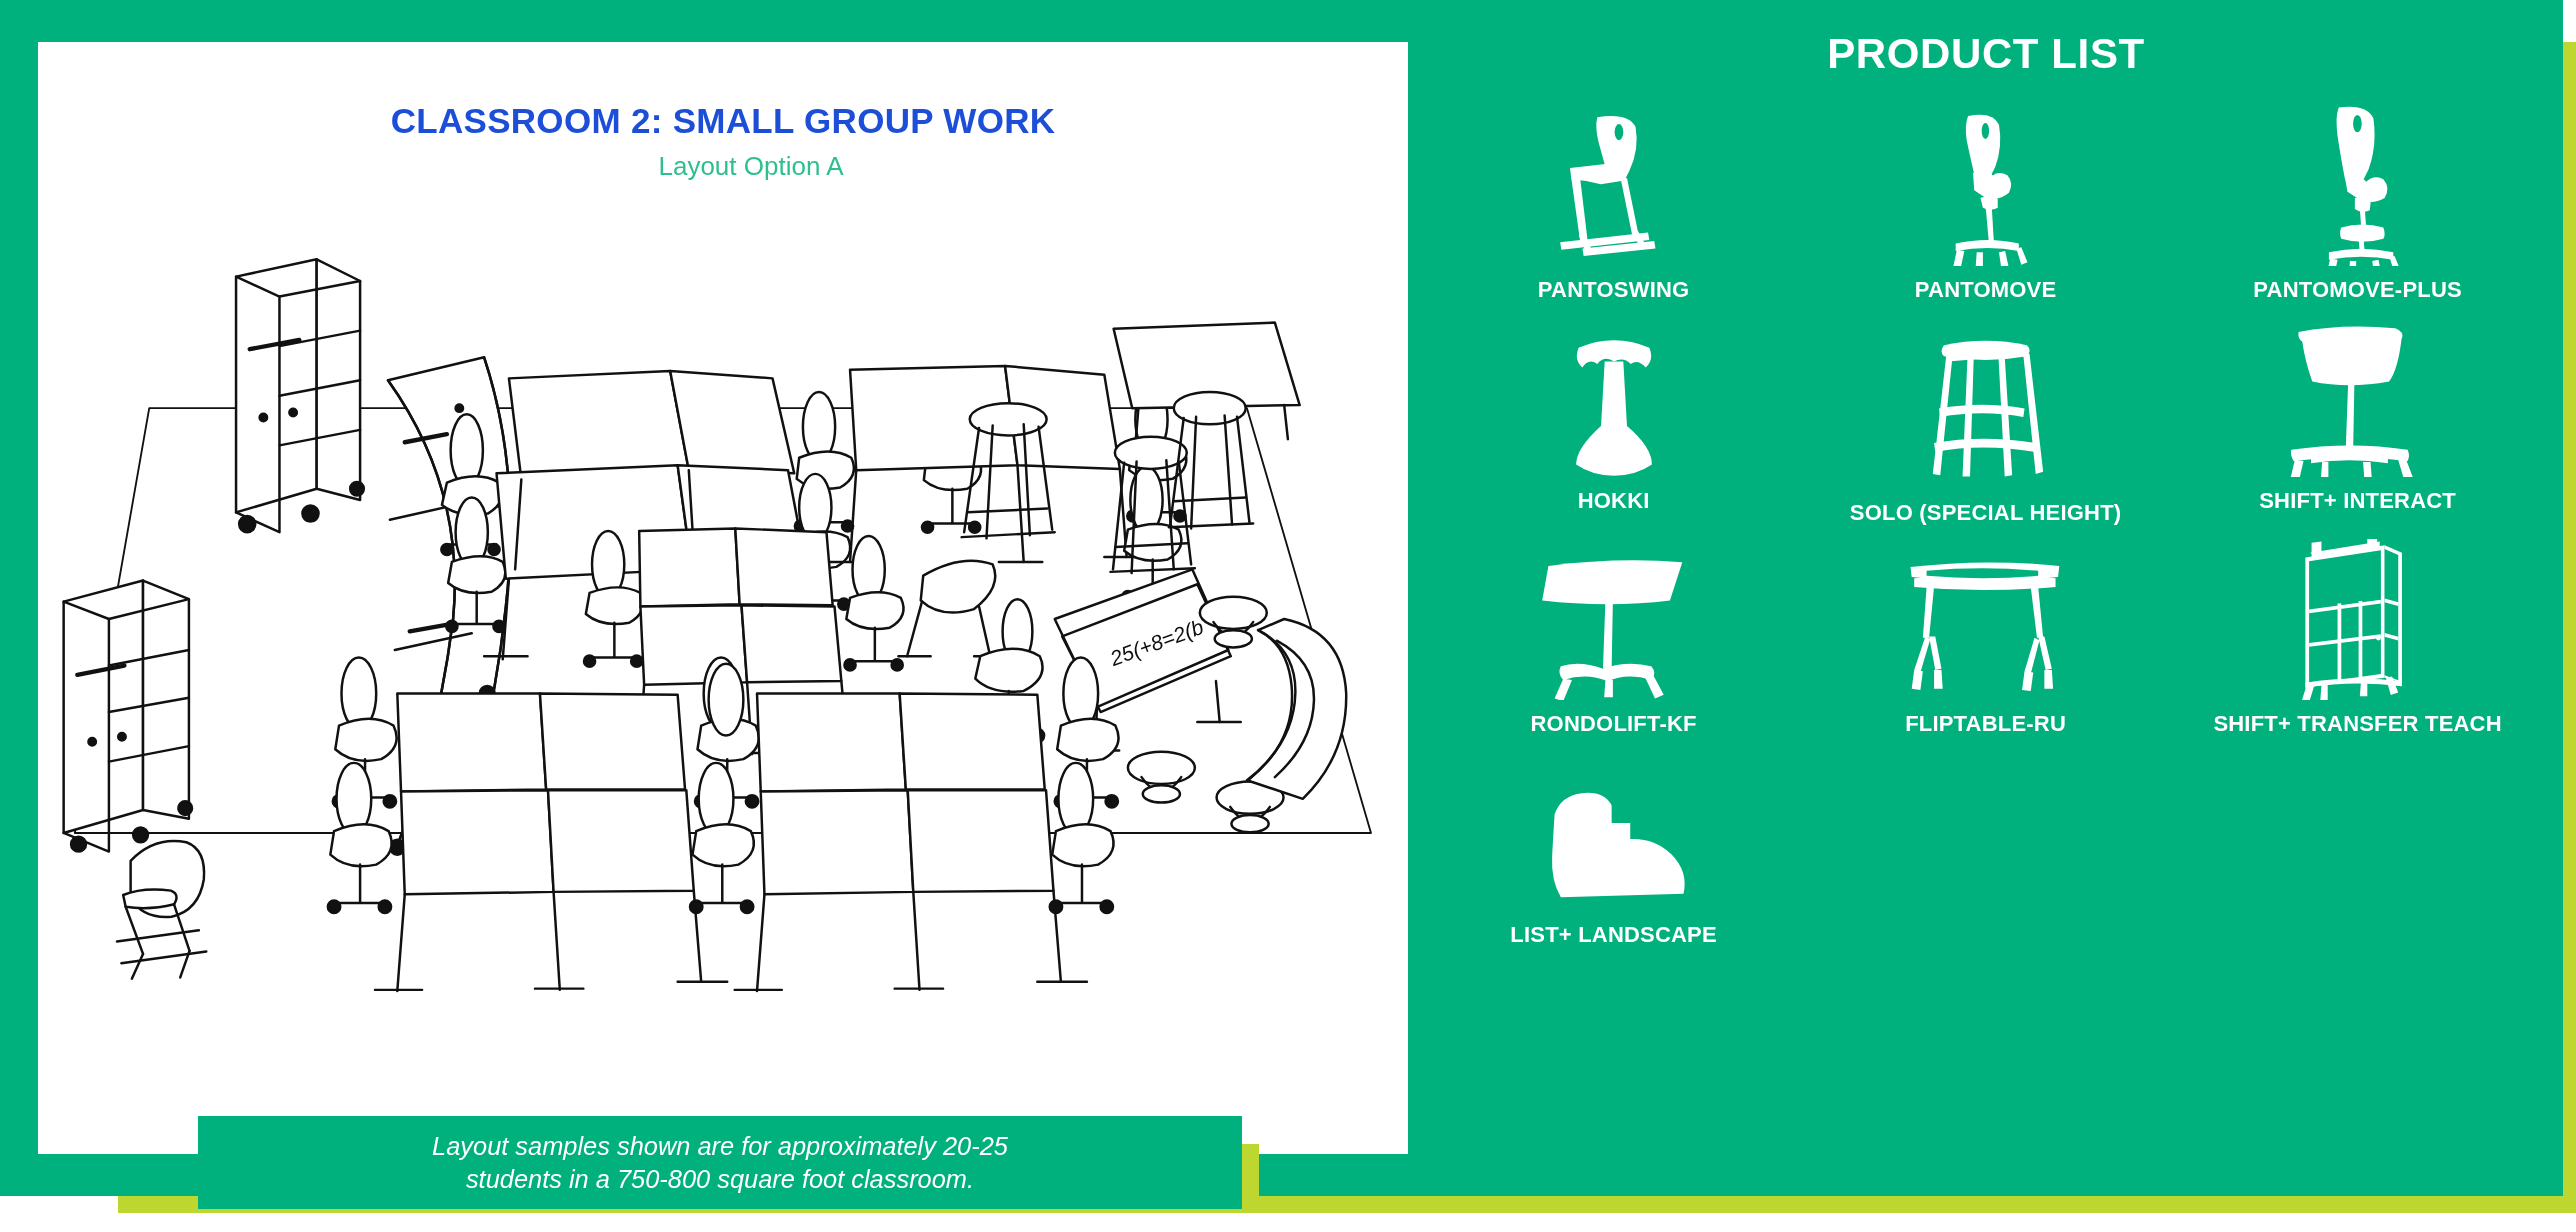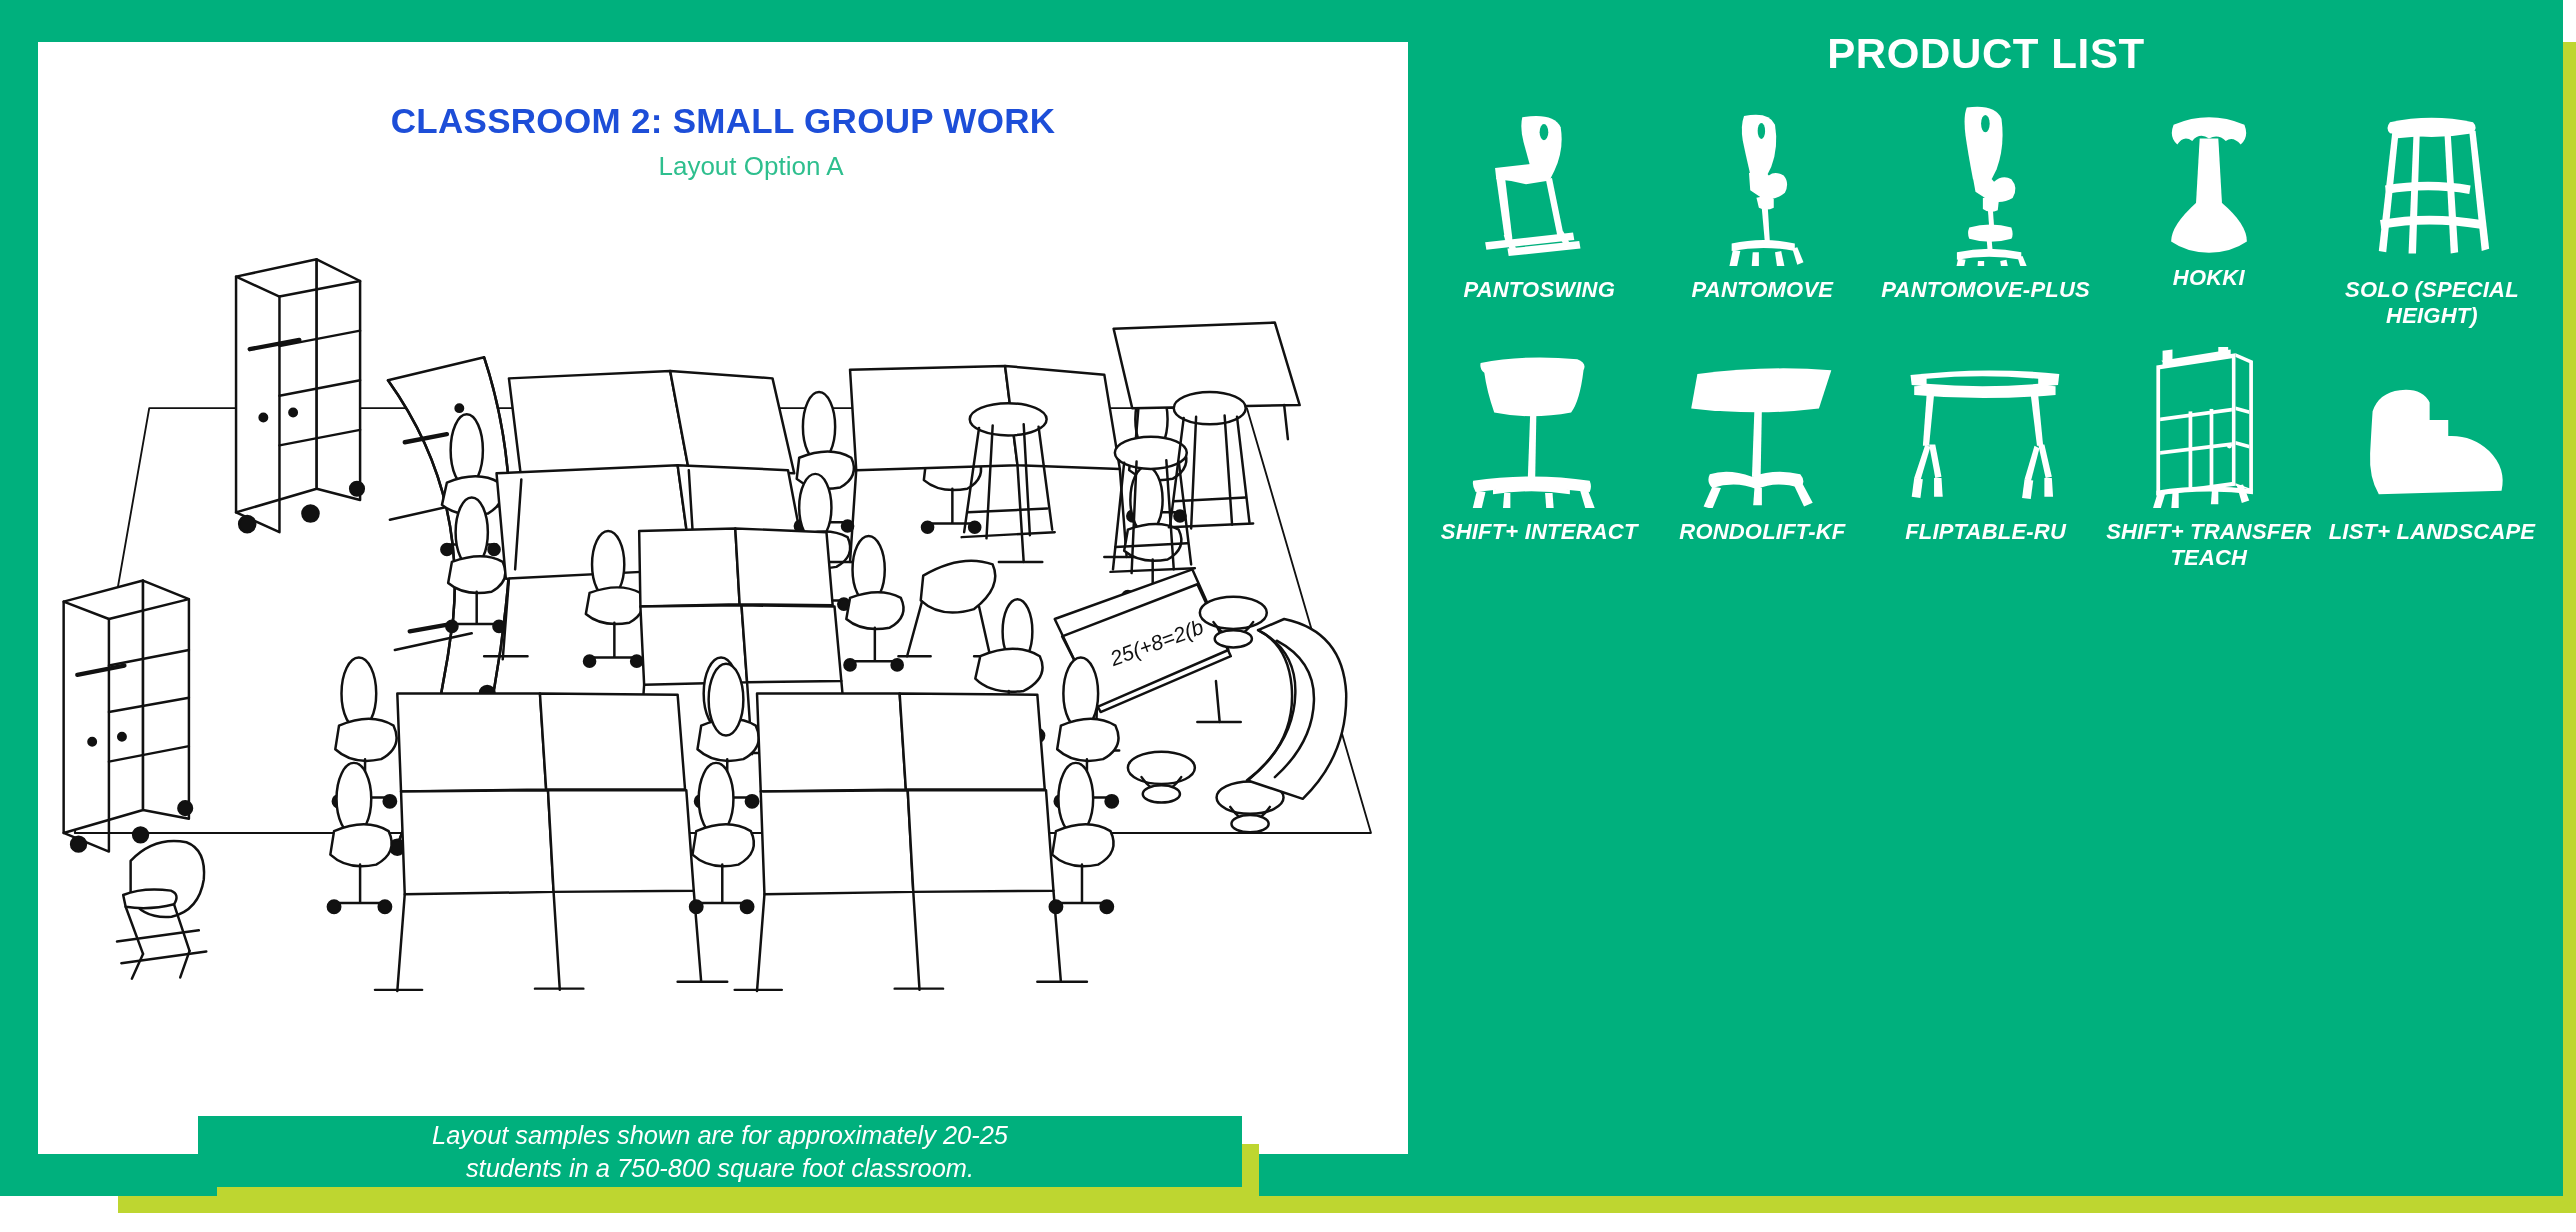--- a/index.html
+++ b/index.html
@@ -53,21 +53,21 @@
     position:absolute;left:12.4px;top:180px;width:1352px;height:794px;
   }
   .room-drawing svg{width:100%;height:100%;display:block;}
 
   
   .caption-shadow{
     position:absolute;left:217px;top:1144px;width:1042px;height:68px;
     background:#BED630;
   }
   .caption-box{
-    position:absolute;left:198px;top:1116px;width:1044px;height:71px;
+    position:absolute;left:198px;top:1116px;width:1044px;height:93px;
     background:#00B07D;
     display:flex;align-items:center;justify-content:center;
   }
   .caption-text{
     color:#ffffff;
     font-size:25.4px;
     font-style:italic;
     line-height:1.28;
     text-align:center;
     padding:0 25px;
@@ -78,24 +78,23 @@
     position:absolute;left:1409px;top:0;width:1154px;height:1196px;
   }
   .product-heading{
     position:absolute;left:0;top:30px;width:1154px;
     text-align:center;color:#ffffff;
     font-size:42px;font-weight:bold;letter-spacing:0.6px;
   }
   .product-grid{
     position:absolute;left:18.6px;top:99px;width:1116px;
     display:grid;
-    grid-template-columns:repeat(5,1fr);
+    grid-template-columns:repeat(3,1fr);
     grid-auto-rows:min-content;
-    row-gap:24px;
-    font-style:italic;
+    row-gap:18px;
   }
   .product-cell{
     display:flex;flex-direction:column;align-items:center;
     justify-content:flex-start;
     padding:0 3.7px;
   }
   .product-icon{
     height:167px;width:100%;
     display:flex;align-items:flex-end;justify-content:center;
   }

